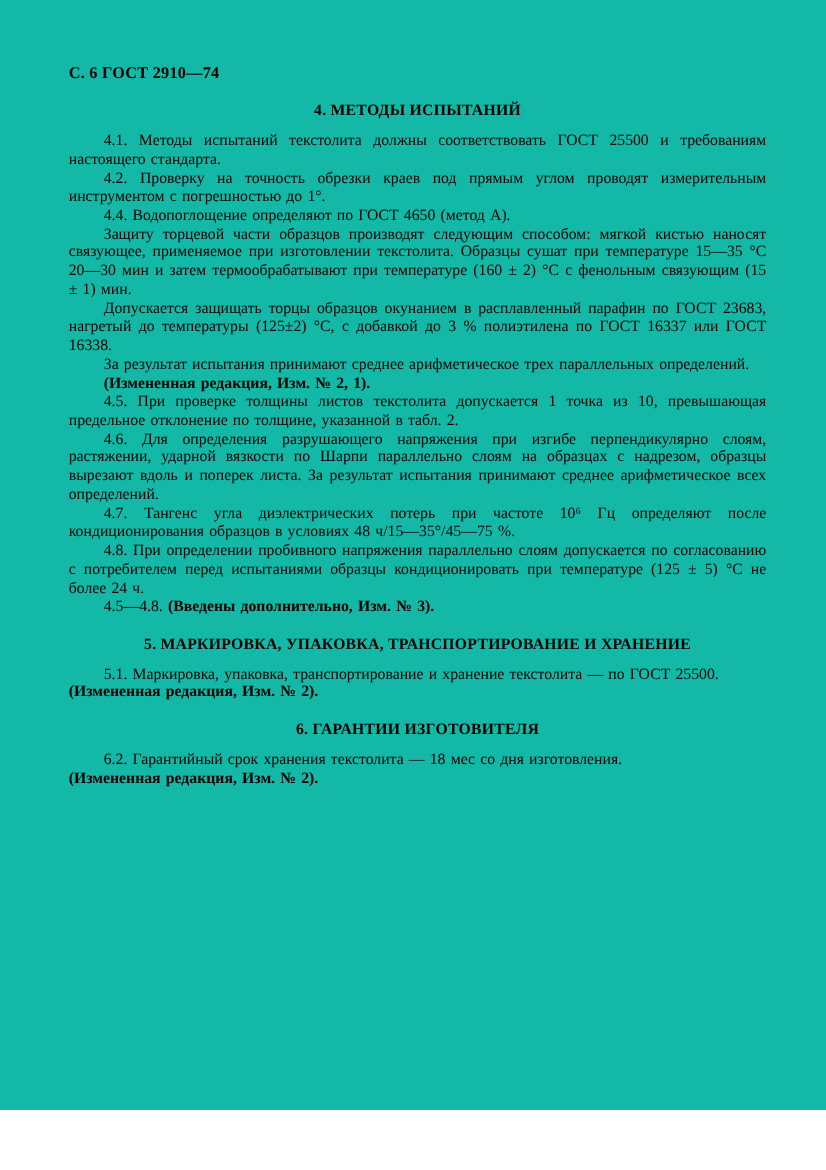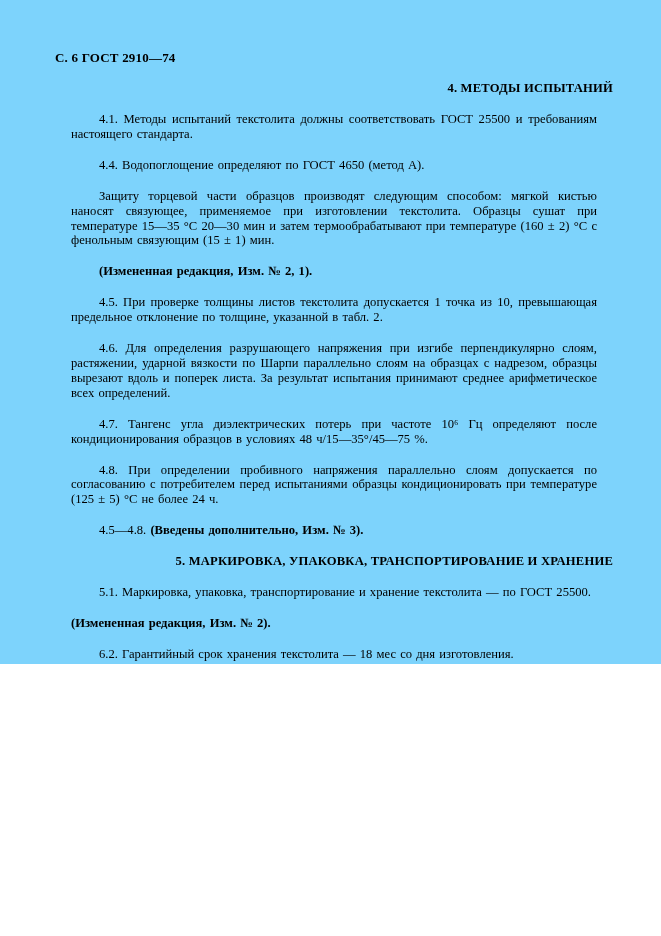--- a/index.html
+++ b/index.html
@@ -3,71 +3,75 @@
 <meta charset="utf-8">
 <style>
   html, body {
     margin: 0;
     padding: 0;
     background: #ffffff;
   }
   .page {
     position: relative;
     width: 661px;
-    height: 664px;
+    height: 888px;
     box-sizing: border-box;
-    background: #7dd3fc;
+    background: #14b8a6;
     color: #000000;
     font-family: "Liberation Serif", "DejaVu Serif", serif;
     padding: 50px 48px 0 55px;
     overflow: hidden;
   }
   .page-header {
     font-size: 13px;
     font-weight: bold;
     margin: 0 0 8px 0;
     letter-spacing: 0.2px;
   }
   .section-heading {
-    text-align: right;
+    text-align: center;
     font-weight: bold;
     font-size: 12.6px;
     margin: 15px 0 9px 0;
     letter-spacing: 0.2px;
   }
   .para {
     font-size: 12.6px;
     line-height: 14.9px;
     text-align: justify;
     text-indent: 28px;
-    margin: 16px;
+    margin: 0;
     word-spacing: 1px;
   }
   .para.flush {
     text-indent: 0;
   }
   .bold {
     font-weight: bold;
   }
 </style>
 </head>
 <body>
 
 <div class="page">
   <div class="page-header">С. 6 ГОСТ 2910—74</div>
   <div class="doc-body">
       <div class="section-heading">4. МЕТОДЫ ИСПЫТАНИЙ</div>
       <p class="para">4.1. Методы испытаний текстолита должны соответствовать ГОСТ 25500 и требованиям настоящего стандарта.</p>
+      <p class="para">4.2. Проверку на точность обрезки краев под прямым углом проводят измерительным инструментом с погрешностью до 1°.</p>
       <p class="para">4.4. Водопоглощение определяют по ГОСТ 4650 (метод А).</p>
       <p class="para">Защиту торцевой части образцов производят следующим способом: мягкой кистью наносят связующее, применяемое при изготовлении текстолита. Образцы сушат при температуре 15—35 °С 20—30 мин и затем термообрабатывают при температуре (160 ± 2) °С с фенольным связующим (15 ± 1) мин.</p>
+      <p class="para">Допускается защищать торцы образцов окунанием в расплавленный парафин по ГОСТ 23683, нагретый до температуры (125±2) °С, с добавкой до 3 % полиэтилена по ГОСТ 16337 или ГОСТ 16338.</p>
+      <p class="para">За результат испытания принимают среднее арифметическое трех параллельных определений.</p>
       <p class="para bold">(Измененная редакция, Изм. № 2, 1).</p>
       <p class="para">4.5. При проверке толщины листов текстолита допускается 1 точка из 10, превышающая предельное отклонение по толщине, указанной в табл. 2.</p>
       <p class="para">4.6. Для определения разрушающего напряжения при изгибе перпендикулярно слоям, растяжении, ударной вязкости по Шарпи параллельно слоям на образцах с надрезом, образцы вырезают вдоль и поперек листа. За результат испытания принимают среднее арифметическое всех определений.</p>
       <p class="para">4.7. Тангенс угла диэлектрических потерь при частоте 10⁶ Гц определяют после кондиционирования образцов в условиях 48 ч/15—35°/45—75 %.</p>
       <p class="para">4.8. При определении пробивного напряжения параллельно слоям допускается по согласованию с потребителем перед испытаниями образцы кондиционировать при температуре (125 ± 5) °С не более 24 ч.</p>
       <p class="para"><span>4.5—4.8. </span><span class="bold">(Введены дополнительно, Изм. № 3).</span></p>
       <div class="section-heading">5. МАРКИРОВКА, УПАКОВКА, ТРАНСПОРТИРОВАНИЕ И ХРАНЕНИЕ</div>
       <p class="para">5.1. Маркировка, упаковка, транспортирование и хранение текстолита — по ГОСТ 25500.</p>
       <p class="para bold flush">(Измененная редакция, Изм. № 2).</p>
+      <div class="section-heading">6. ГАРАНТИИ ИЗГОТОВИТЕЛЯ</div>
       <p class="para">6.2. Гарантийный срок хранения текстолита — 18 мес со дня изготовления.</p>
       <p class="para bold flush">(Измененная редакция, Изм. № 2).</p>
     </div>
 </div>
 
 </body></html>

